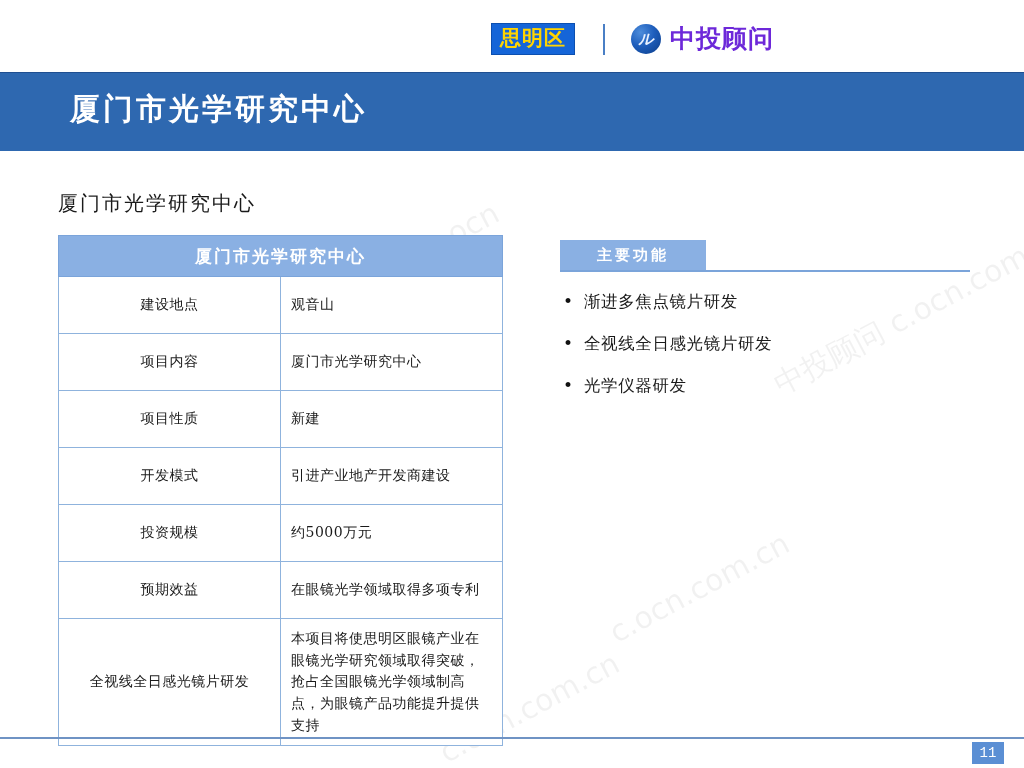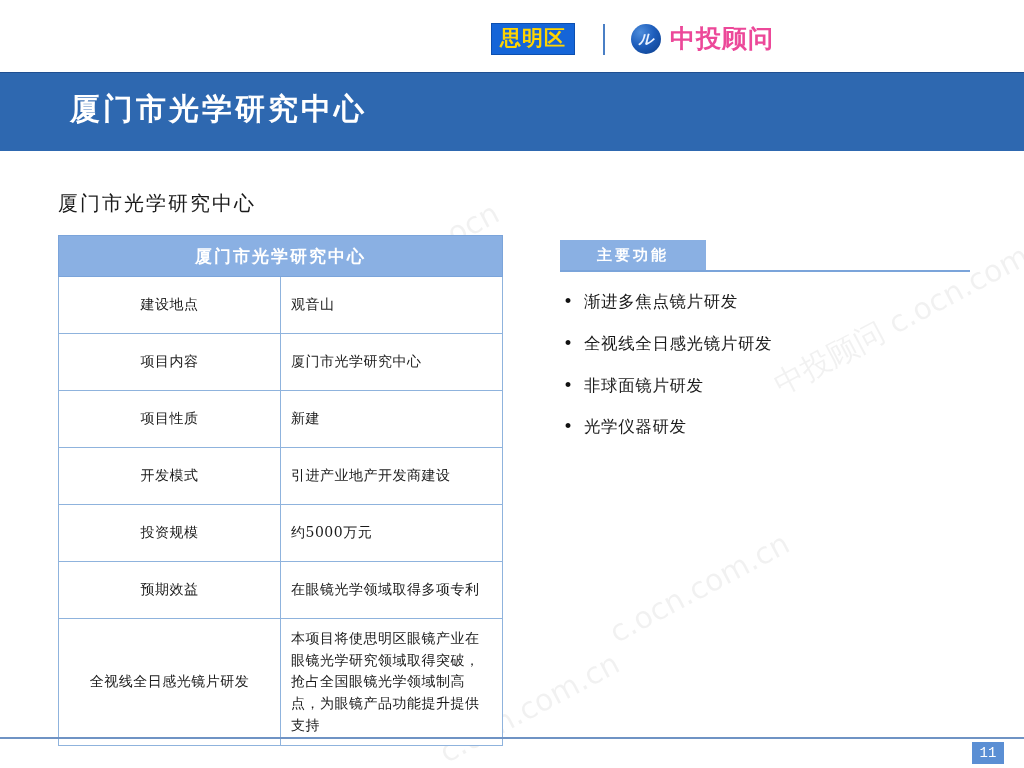--- a/index.html
+++ b/index.html
@@ -68,21 +68,21 @@
     color: #eaf2ff;
     font-style: italic;
     font-weight: bold;
     font-size: 15px;
     font-family: "DejaVu Serif", "Liberation Serif", serif;
   }
   #brand-text {
     font-family: "DejaVu Sans", "Liberation Sans", sans-serif;
     font-weight: bold;
     font-size: 25px;
-    color: #ec4899;
+    color: #6d28d9;
     letter-spacing: 1px;
     line-height: 30px;
   }
 
   
   #title-banner {
     position: absolute;
     left: 0; top: 72px;
     width: 1024px; height: 78px;
     background: #2e68b0;
@@ -315,21 +315,20 @@
   <div id="right-col">
 
 
     <div class="panel" id="panel-functions" style="margin-top:28px;">
       <div class="panel-head">
         <span class="badge">主要功能</span>
       </div>
       <ul class="bullets" style="margin-top:18px;">
         <li>渐进多焦点镜片研发</li>
         <li>全视线全日感光镜片研发</li>
-        <li>非球面镜片研发</li>
         <li>光学仪器研发</li>
       </ul>
     </div>
 
   </div>
 </div>
 
 <div id="footer-rule"></div>
 <div id="page-number">11</div>
 

